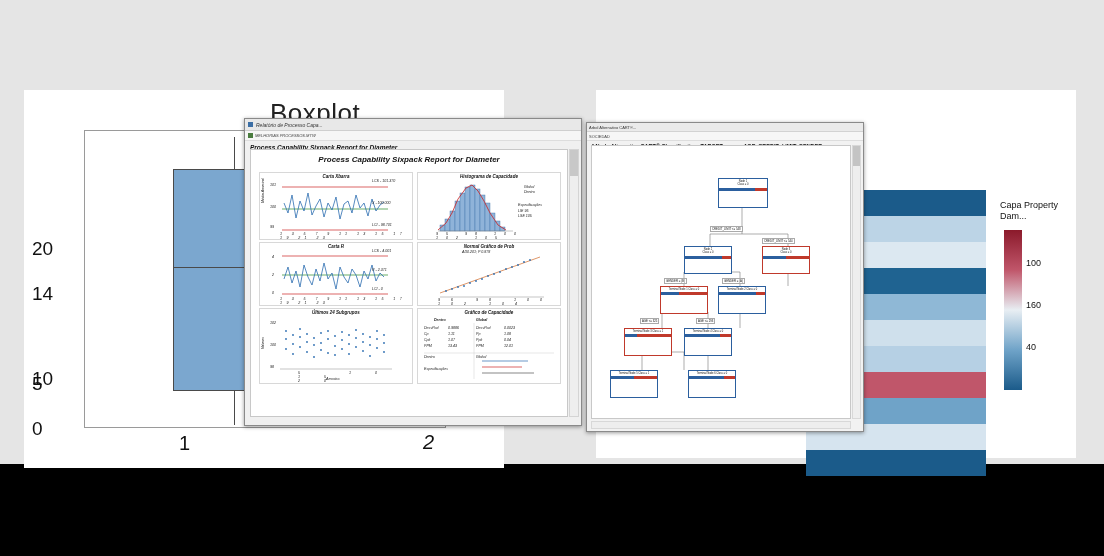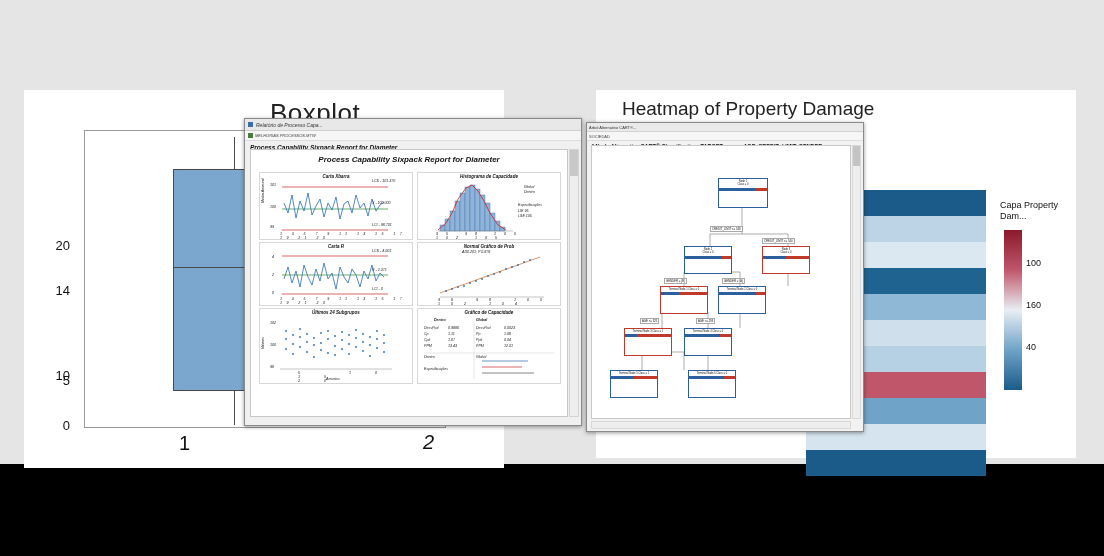--- a/index.html
+++ b/index.html
@@ -3,21 +3,21 @@
 <meta charset="utf-8">
 <style>
   html,body{margin:0;padding:0;background:#000;}
   body{width:1104px;height:556px;overflow:hidden;font-family:"Liberation Sans",sans-serif;}
   .stage{position:relative;width:1104px;height:464px;background:#e5e5e5;}
 
   
   .boxplot-panel{position:absolute;left:24px;top:90px;width:480px;height:378px;background:#fff;}
   .bp-title{position:absolute;left:246px;top:8px;font-size:26px;color:#222;letter-spacing:.5px;}
   .bp-axis-labels{position:absolute;left:0;top:0;width:100%;height:100%;}
-  .bp-ytick{position:absolute;right:0;font-size:13px;color:#111;text-align:right;width:38px;}
+  .bp-ytick{position:absolute;right:0;font-size:19px;color:#111;text-align:left;width:38px;}
   .bp-plotbox{position:absolute;left:60px;top:40px;width:360px;height:296px;border:1px solid #9a9a9a;background:#fff;}
   .bp-box{position:absolute;background:#7ba7cf;border:1px solid #4a4a4a;}
   .bp-median{position:absolute;background:#4a4a4a;height:1px;}
   .bp-whisker{position:absolute;background:#4a4a4a;width:1px;}
   .bp-xtick{position:absolute;top:342px;font-size:20px;color:#111;}
 
   
   .heat-panel{position:absolute;left:596px;top:90px;width:480px;height:368px;background:#fff;}
   .heat-title{position:absolute;left:26px;top:8px;font-size:19px;color:#222;}
   .heat-col-label{position:absolute;font-size:11px;color:#111;font-weight:bold;}
@@ -83,21 +83,20 @@
       <div class="bp-ytick" style="left:8px;top:148px;">20</div>
       <div class="bp-ytick" style="left:8px;top:193px;">14</div>
       <div class="bp-ytick" style="left:8px;top:238px;margin-top:40px;">10</div>
       <div class="bp-ytick" style="left:8px;top:283px;">5</div>
       <div class="bp-ytick" style="left:8px;top:328px;">0</div>
       <div class="bp-xtick" style="left:155px;">1</div>
     </div>
   </div>
 
   <div class="heat-panel">
-    <div class="heat-title">Heatmap of Property Damage</div>
     <div class="heat-col-label" style="left:283px;top:164px;">Urban</div>
 
     <div class="heat-cells">
       <div class="heat-cell" style="background:#1b5b8a;"></div>
       <div class="heat-cell" style="background:#bcd4e6;"></div>
       <div class="heat-cell" style="background:#dce8f1;"></div>
       <div class="heat-cell" style="background:#1f6391;"></div>
       <div class="heat-cell" style="background:#8fb8d6;"></div>
       <div class="heat-cell" style="background:#cfe0ec;"></div>
       <div class="heat-cell" style="background:#b6d0e4;"></div>

